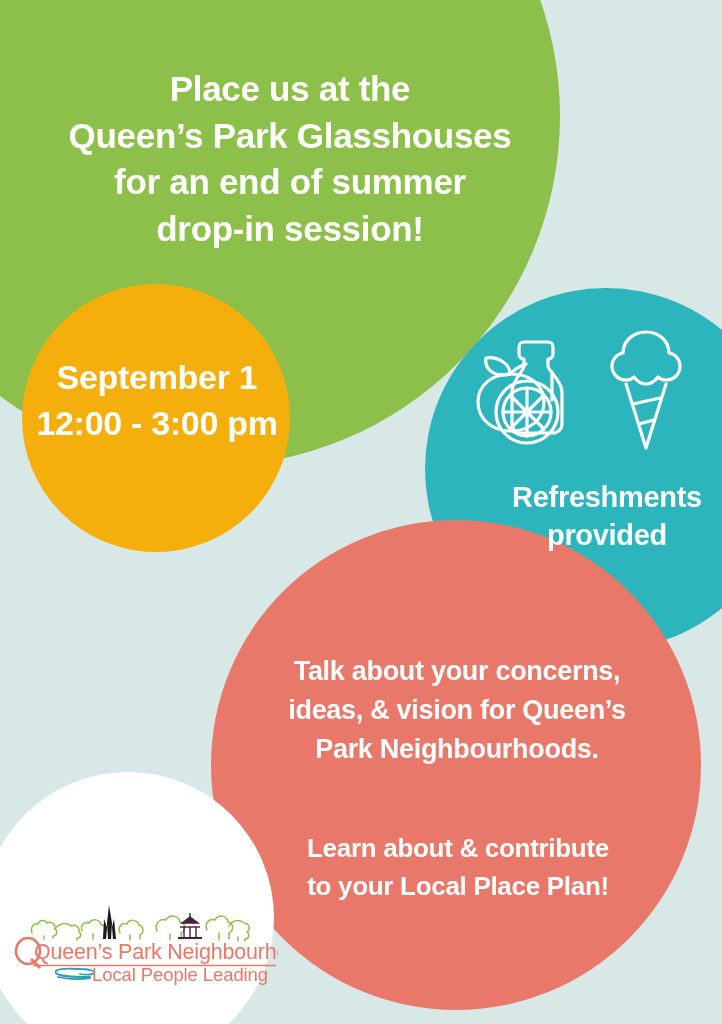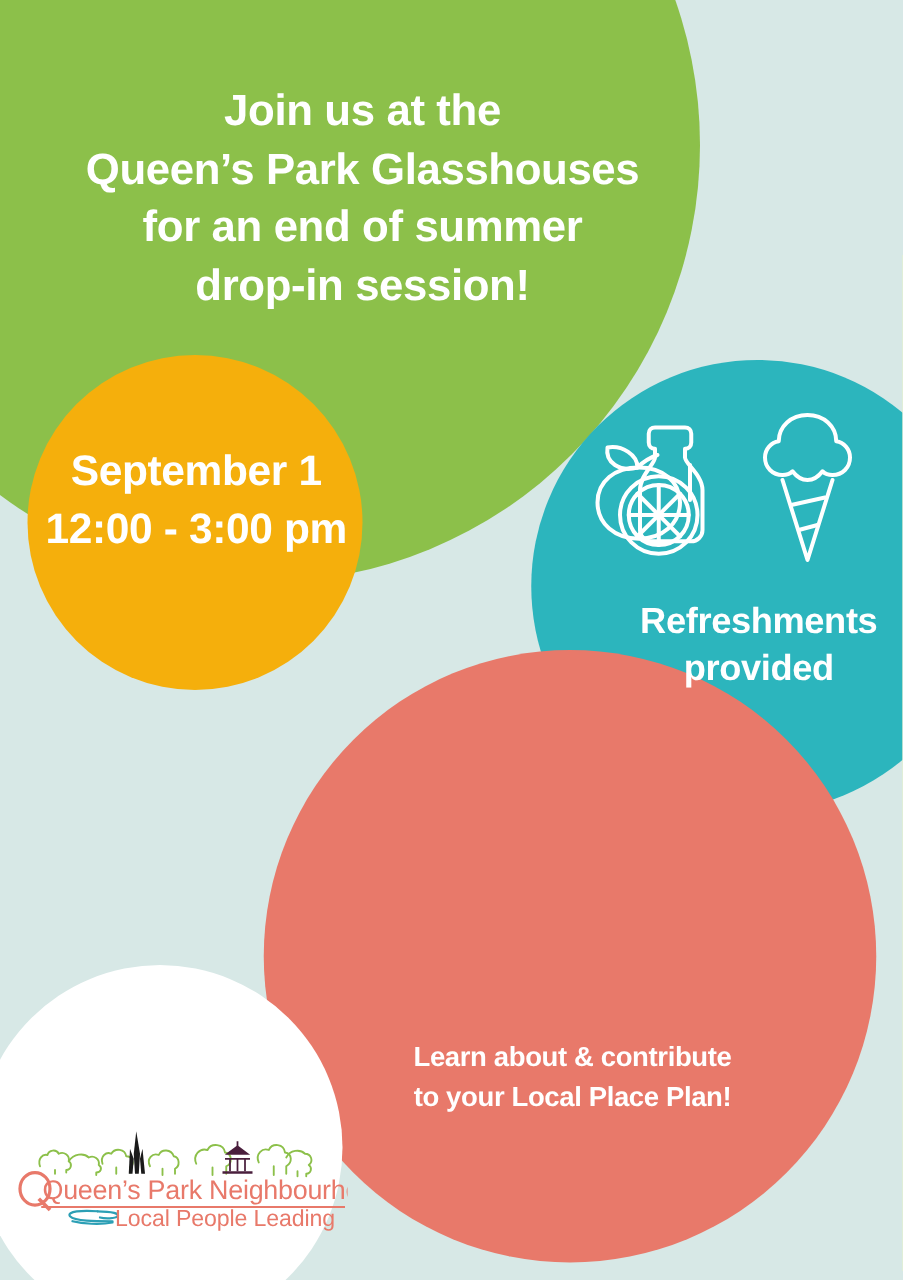--- a/index.html
+++ b/index.html
@@ -101,21 +101,21 @@
     top: 652px;
     width: 458px;
     font-size: 27px;
     line-height: 1.45;
   }
 
   #body-copy-2 {
     left: 228px;
     top: 830px;
     width: 460px;
-    font-size: 22px;
+    font-size: 26px;
     line-height: 1.45;
   }
 
   
   #logo {
     position: absolute;
     left: 14px;
     top: 893px;
     width: 264px;
     height: 92px;
@@ -145,21 +145,21 @@
   <div class="circle" id="green-circle"></div>
 
   <div class="circle" id="orange-circle"></div>
 
   <div class="circle" id="teal-circle"></div>
 
   <div class="circle" id="salmon-circle"></div>
 
   <div class="circle" id="logo-circle"></div>
 
-  <div class="text-block" id="headline">Join us at the
+  <div class="text-block" id="headline">Place us at the
 Queen’s Park Glasshouses
 for an end of summer
 drop-in session!</div>
 
   <div class="text-block" id="date-time">September 1
 12:00 - 3:00 pm</div>
 
   <div id="refreshment-icons" style="position:absolute; left:466px; top:330px; width:230px; height:135px;">
     <svg viewBox="0 0 230 135" width="230" height="135" fill="none" stroke="#ffffff" stroke-width="3.2" stroke-linecap="round" stroke-linejoin="round">
 
@@ -221,20 +221,23 @@
         <path d="M160 54 L180 118 L200 54"></path>
         <path d="M167 74 L194 68"></path>
         <path d="M173 94 L188 90"></path>
       </g>
     </svg>
   </div>
 
   <div class="text-block" id="refreshments-label">Refreshments
 provided</div>
 
+  <div class="text-block" id="body-copy-1">Talk about your concerns,
+ideas, &amp; vision for Queen’s
+Park Neighbourhoods.</div>
 
   <div class="text-block" id="body-copy-2">Learn about &amp; contribute
 to your Local Place Plan!</div>
 
   <div id="logo">
     <svg viewBox="0 0 264 92">
 
       <g fill="none" stroke="#8cc04a" stroke-width="1.5" stroke-linecap="round" stroke-linejoin="round">
 
         <path d="M18 40 C16 34, 20 30, 24 31 C25 27, 31 26, 33 30

